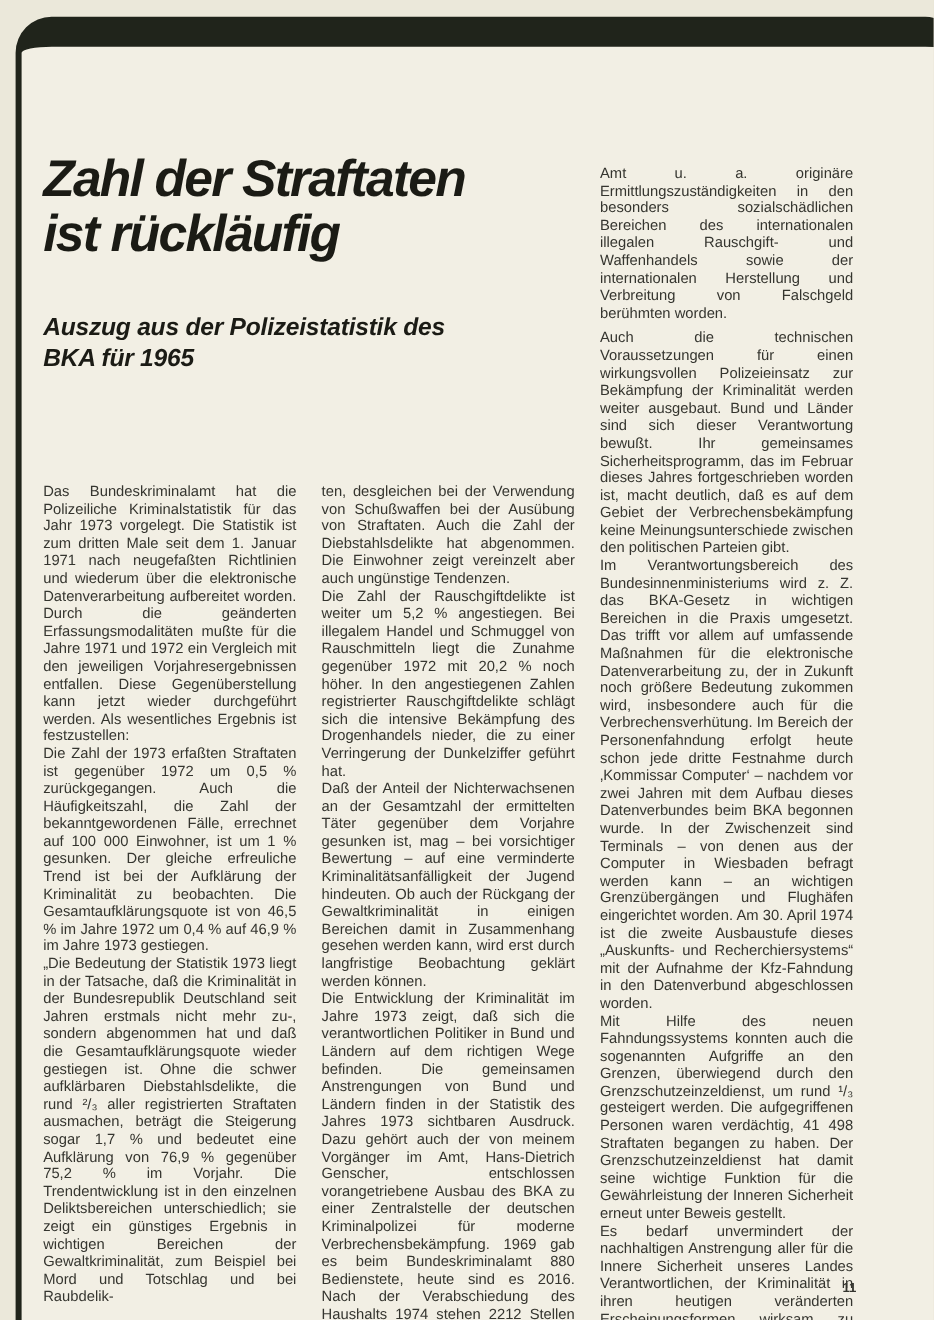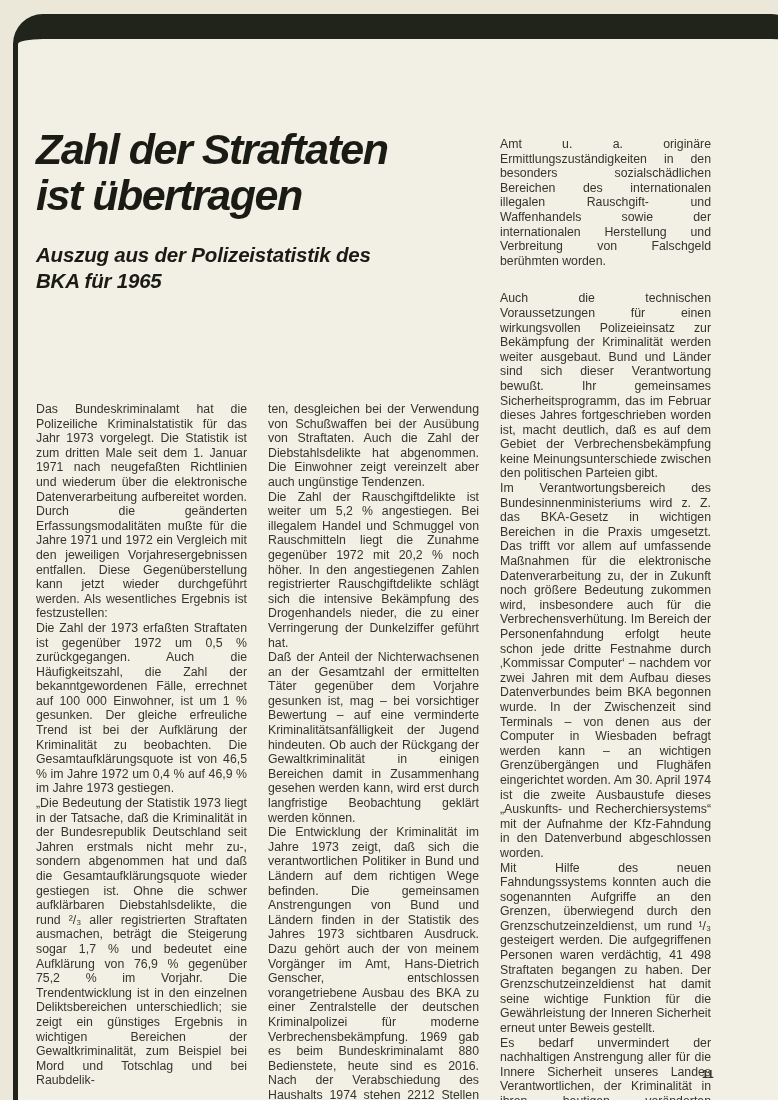--- a/index.html
+++ b/index.html
@@ -35,39 +35,39 @@
     font-size: 43px;
     line-height: 1.07;
     font-weight: bold;
     font-style: italic;
     letter-spacing: -1.5px;
     color: #1b1b15;
   }
   .subtitle {
     position: absolute;
     left: 36px;
-    top: 242px;
+    top: 260px;
     width: 440px;
     font-size: 20.5px;
     line-height: 1.27;
     font-weight: bold;
     font-style: italic;
     letter-spacing: -0.2px;
     color: #1b1b15;
   }
   .col {
     position: absolute;
     width: 211px;
     font-size: 12.3px;
     line-height: 14.6px;
     text-align: justify;
     color: #35352f;
   }
   .col p { margin: 0; }
-  .col p.p-gap { margin-top: 23px; }
+  .col p.p-gap { margin-top: 6px; }
   .col-1 { left: 36px;  top: 402px; }
   .col-2 { left: 268px; top: 402px; }
   .col-3 { left: 500px; top: 137px; }
   .pagenum {
     position: absolute;
     left: 702px;
     top: 1068px;
     font-size: 11px;
     font-weight: bold;
     color: #35352f;
@@ -75,21 +75,21 @@
 </style>
 </head>
 <body>
 
 <div class="page">
 
   <div class="frame"></div>
 
   <div class="title">
     <div>Zahl der Straftaten</div>
-    <div>ist übertragen</div>
+    <div>ist rückläufig</div>
   </div>
 
   <div class="subtitle">
     <div>Auszug aus der Polizeistatistik des</div>
     <div>BKA für 1965</div>
   </div>
 
   <div class="col col-1">
     <p>Das Bundeskriminalamt hat die Polizeiliche Kriminalstatistik für das Jahr 1973 vorgelegt. Die Statistik ist zum dritten Male seit dem 1. Januar 1971 nach neugefaßten Richtlinien und wiederum über die elektronische Datenverarbeitung aufbereitet worden. Durch die geänderten Erfassungsmodalitäten mußte für die Jahre 1971 und 1972 ein Vergleich mit den jeweiligen Vorjahresergebnissen entfallen. Diese Gegenüberstellung kann jetzt wieder durchgeführt werden. Als wesentliches Ergebnis ist festzustellen:</p>
     <p>Die Zahl der 1973 erfaßten Straftaten ist gegenüber 1972 um 0,5 % zurückgegangen. Auch die Häufigkeitszahl, die Zahl der bekanntgewordenen Fälle, errechnet auf 100 000 Einwohner, ist um 1 % gesunken. Der gleiche erfreuliche Trend ist bei der Aufklärung der Kriminalität zu beobachten. Die Gesamtaufklärungsquote ist von 46,5 % im Jahre 1972 um 0,4 % auf 46,9 % im Jahre 1973 gestiegen.</p>

